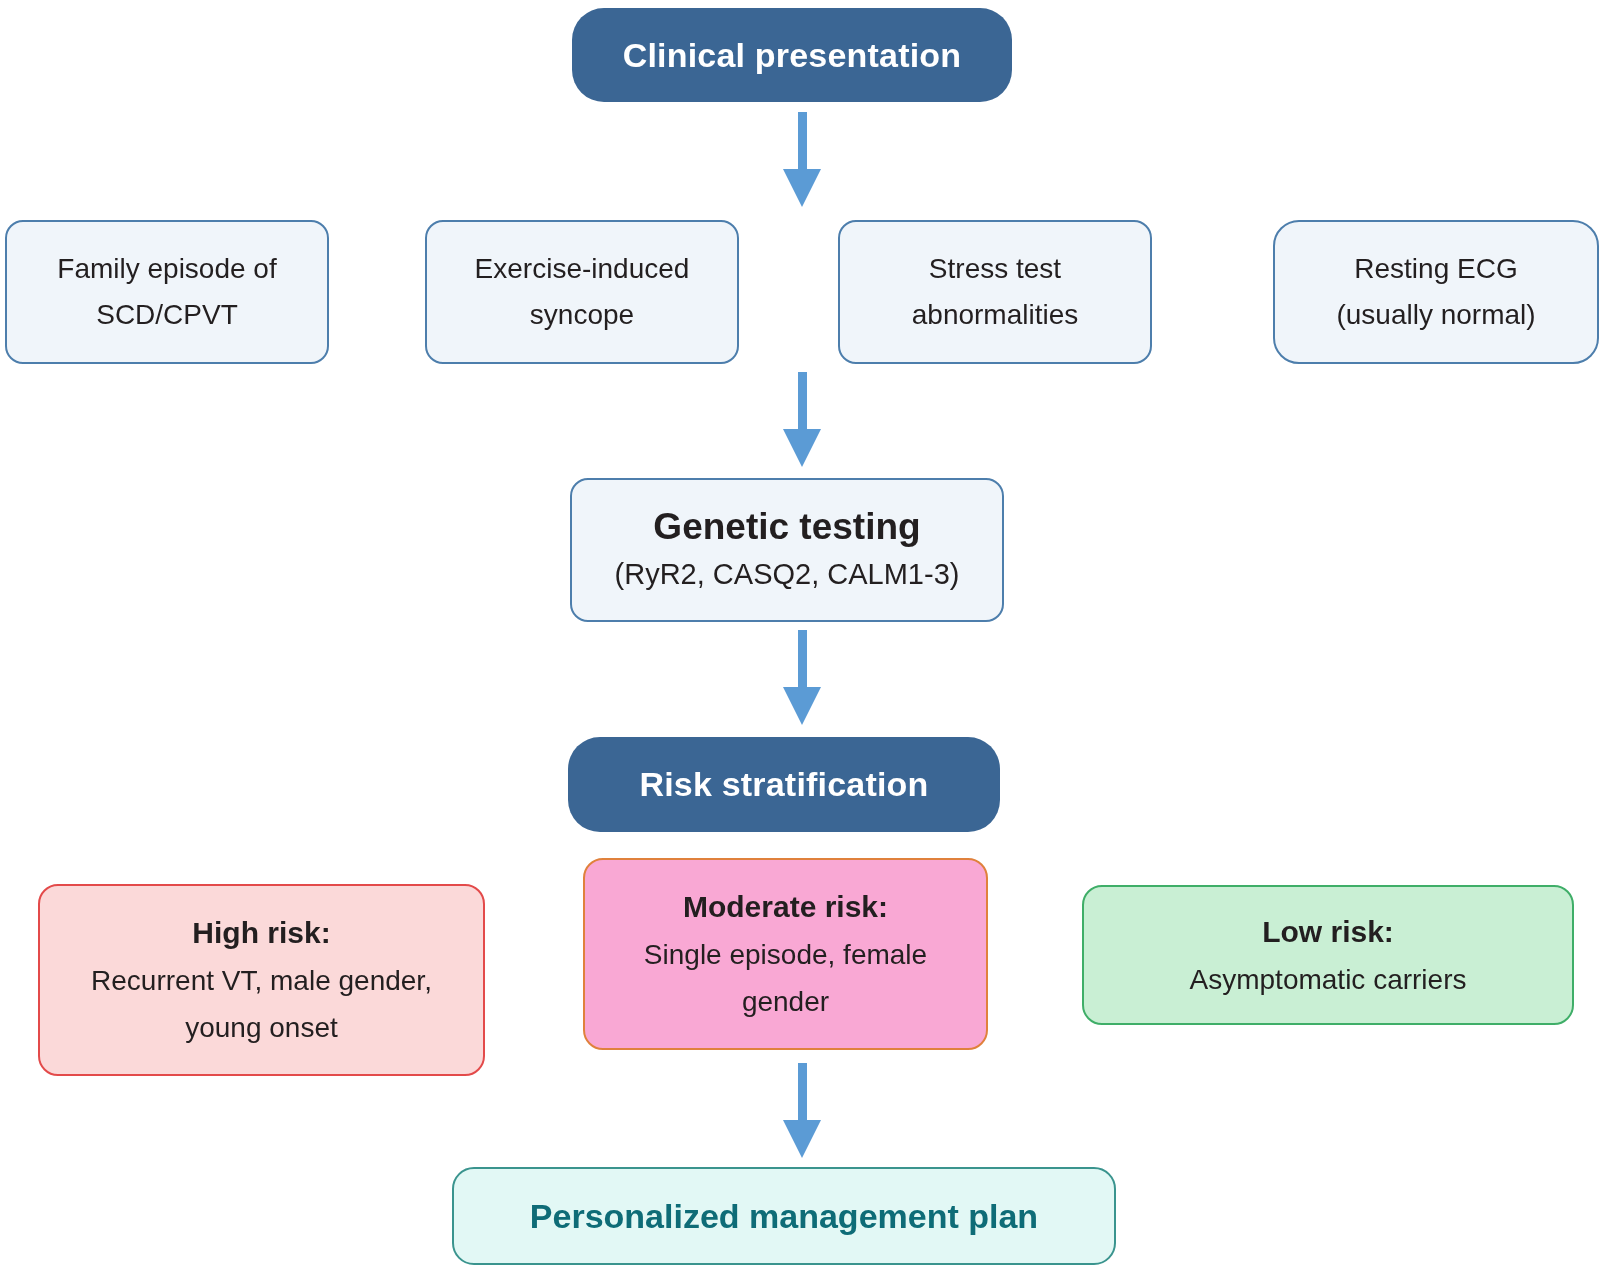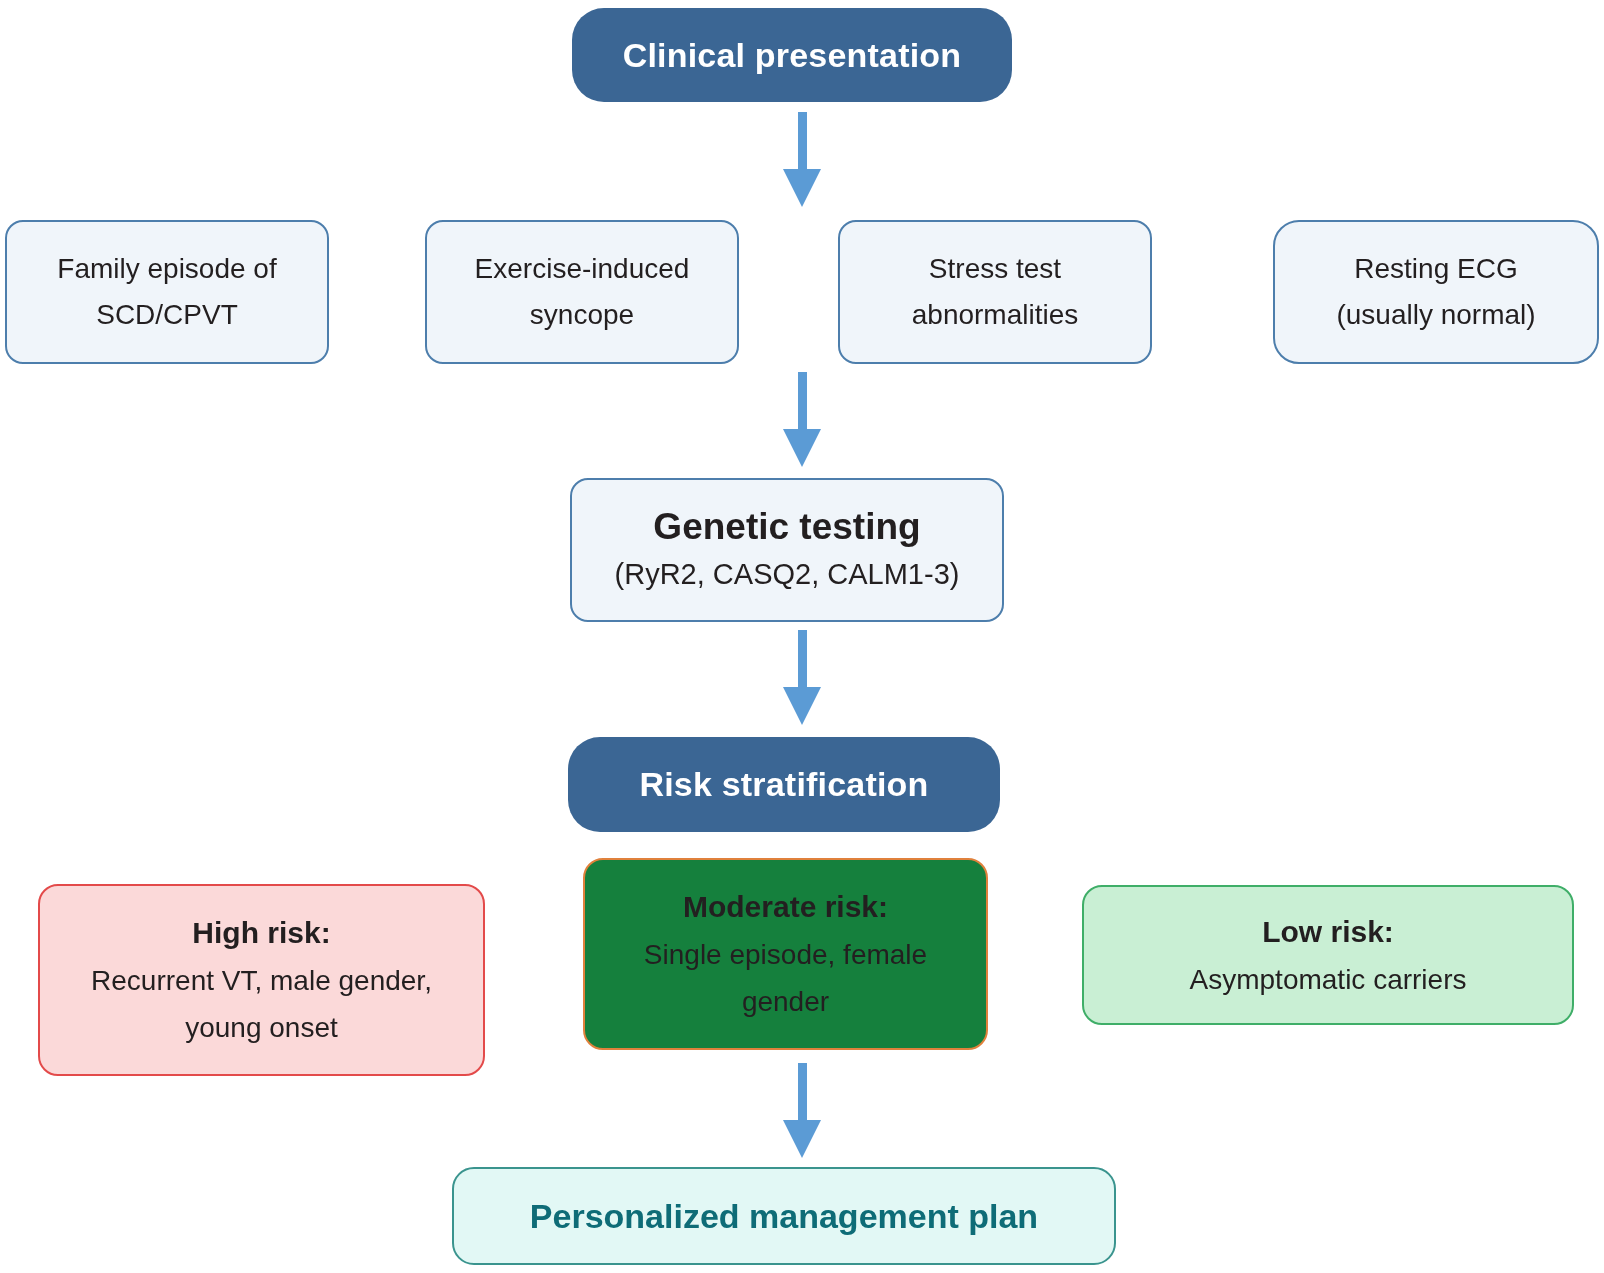--- a/index.html
+++ b/index.html
@@ -158,21 +158,21 @@
 
   <div id="node-riskstrat" class="header-pill" style="background-color: rgb(59, 102, 148); color: rgb(255, 255, 255);">
     <span>Risk stratification</span>
   </div>
 
   <div id="risk-high" class="risk-box" style="background-color: rgb(251, 217, 217); border-color: rgb(227, 74, 74); color: rgb(35, 31, 32);">
     <span class="box-title">High risk:</span>
     <span>Recurrent VT, male gender, young onset</span>
   </div>
 
-  <div id="risk-moderate" class="risk-box" style="background-color: #15803d; border-color: rgb(224, 129, 60); color: rgb(35, 31, 32);">
+  <div id="risk-moderate" class="risk-box" style="background-color: #f9a8d4; border-color: rgb(224, 129, 60); color: rgb(35, 31, 32);">
     <span class="box-title">Moderate risk:</span>
     <span>Single episode, female gender</span>
   </div>
 
   <div id="risk-low" class="risk-box" style="background-color: rgb(201, 239, 212); border-color: rgb(63, 174, 104); color: rgb(35, 31, 32);">
     <span class="box-title">Low risk:</span>
     <span>Asymptomatic carriers</span>
   </div>
 
   <div id="arrow-4" class="arrow">

